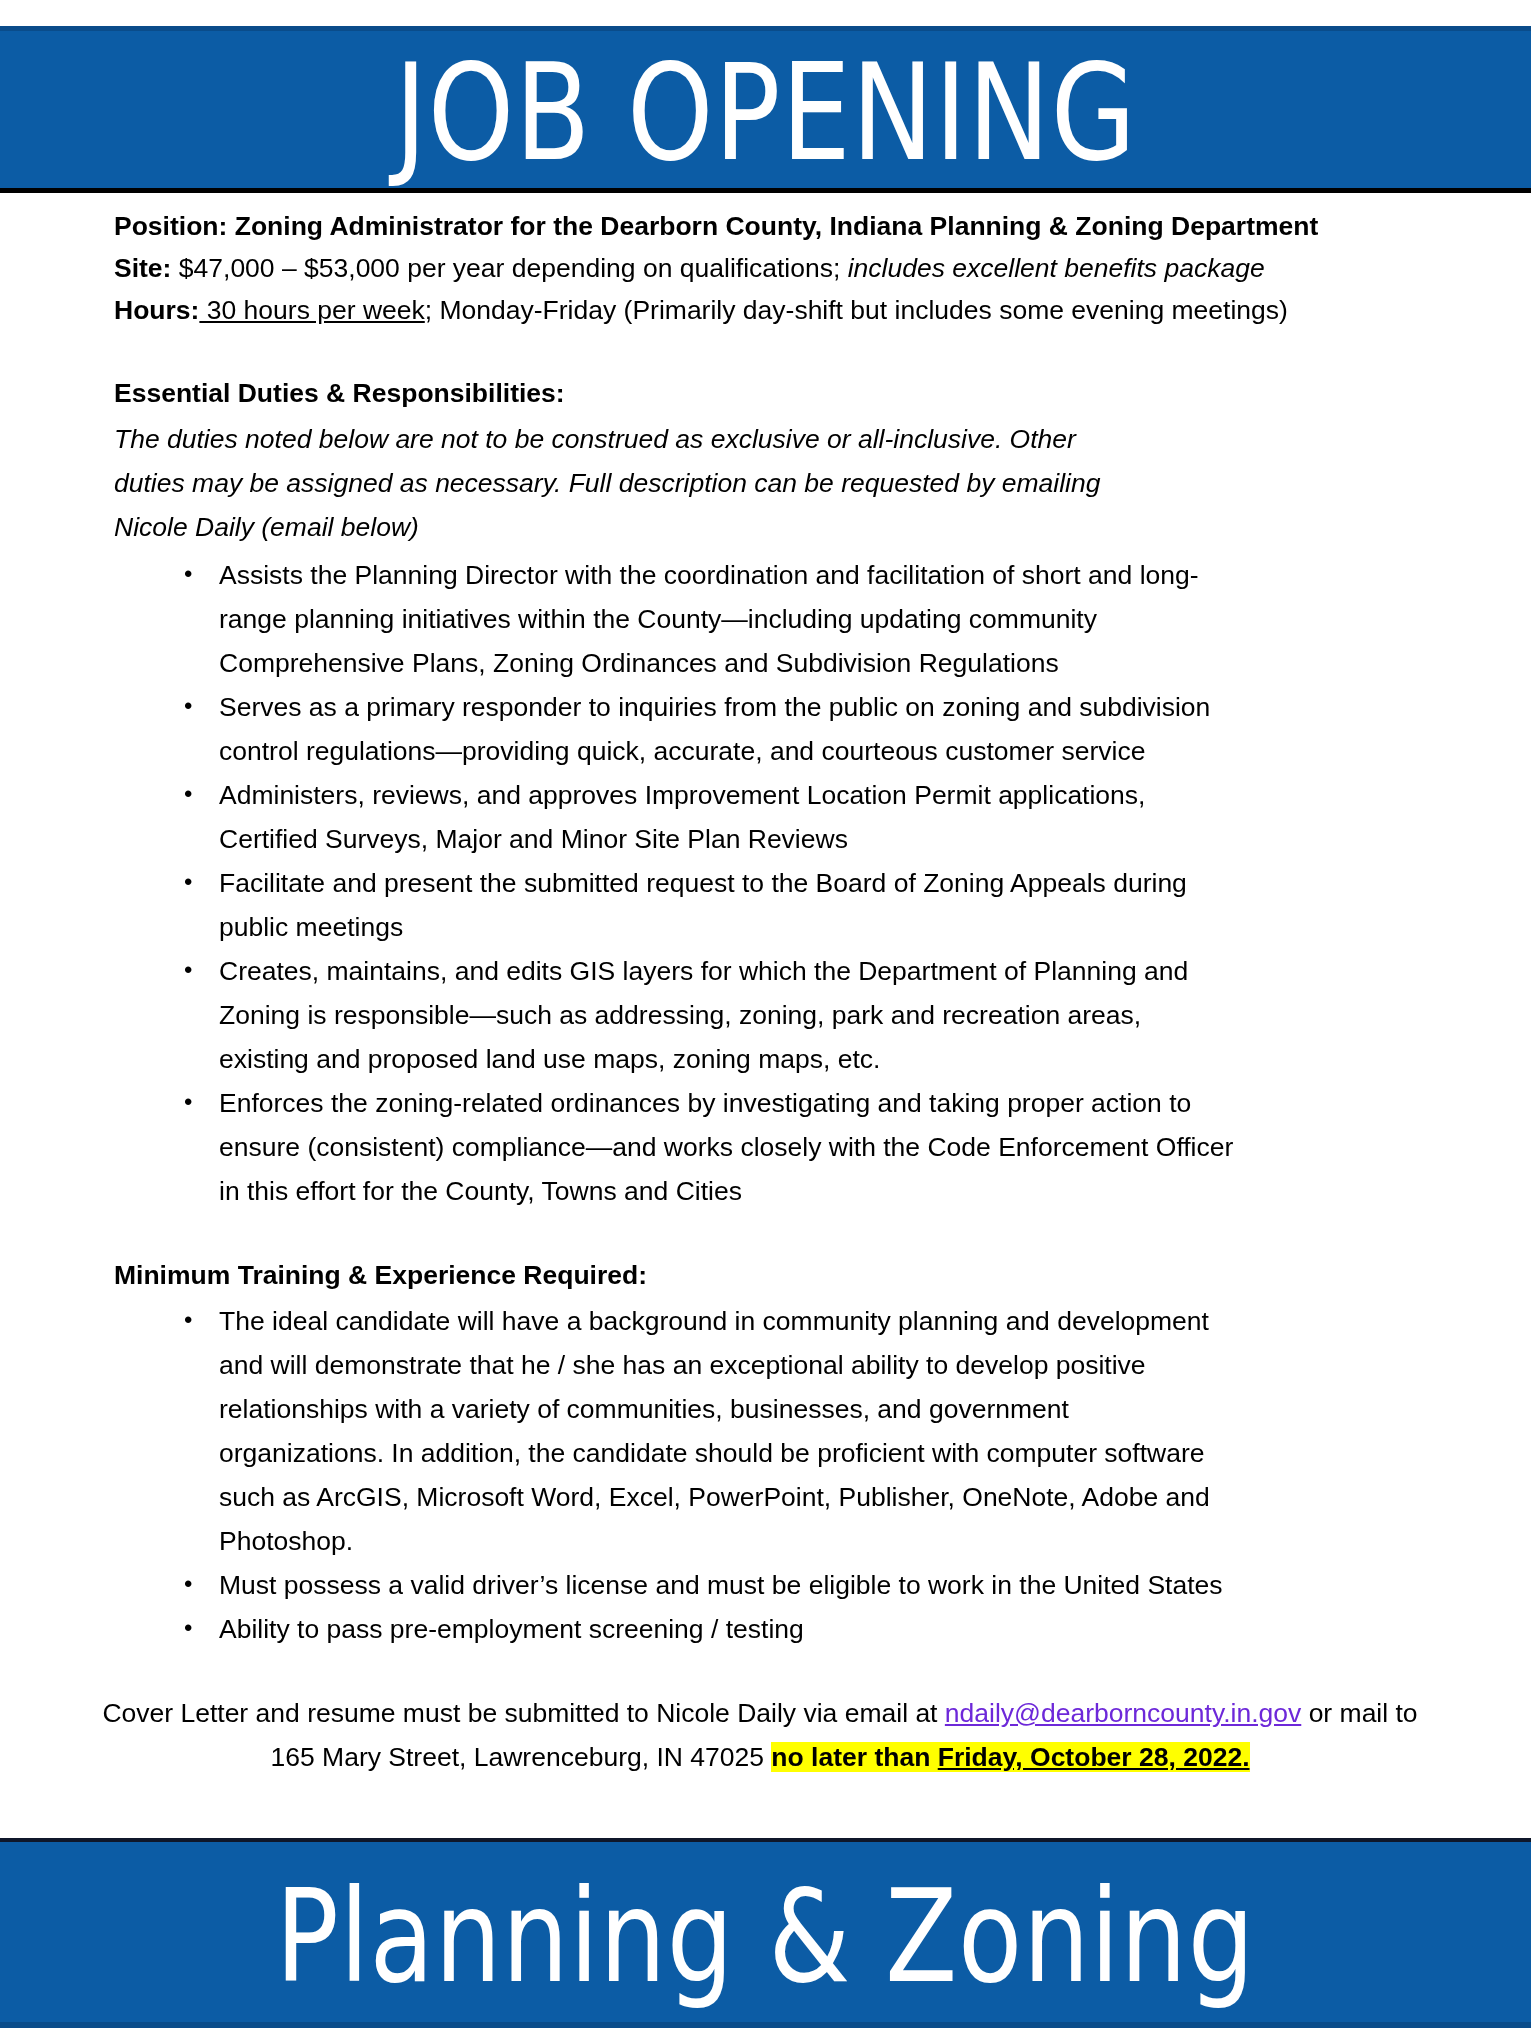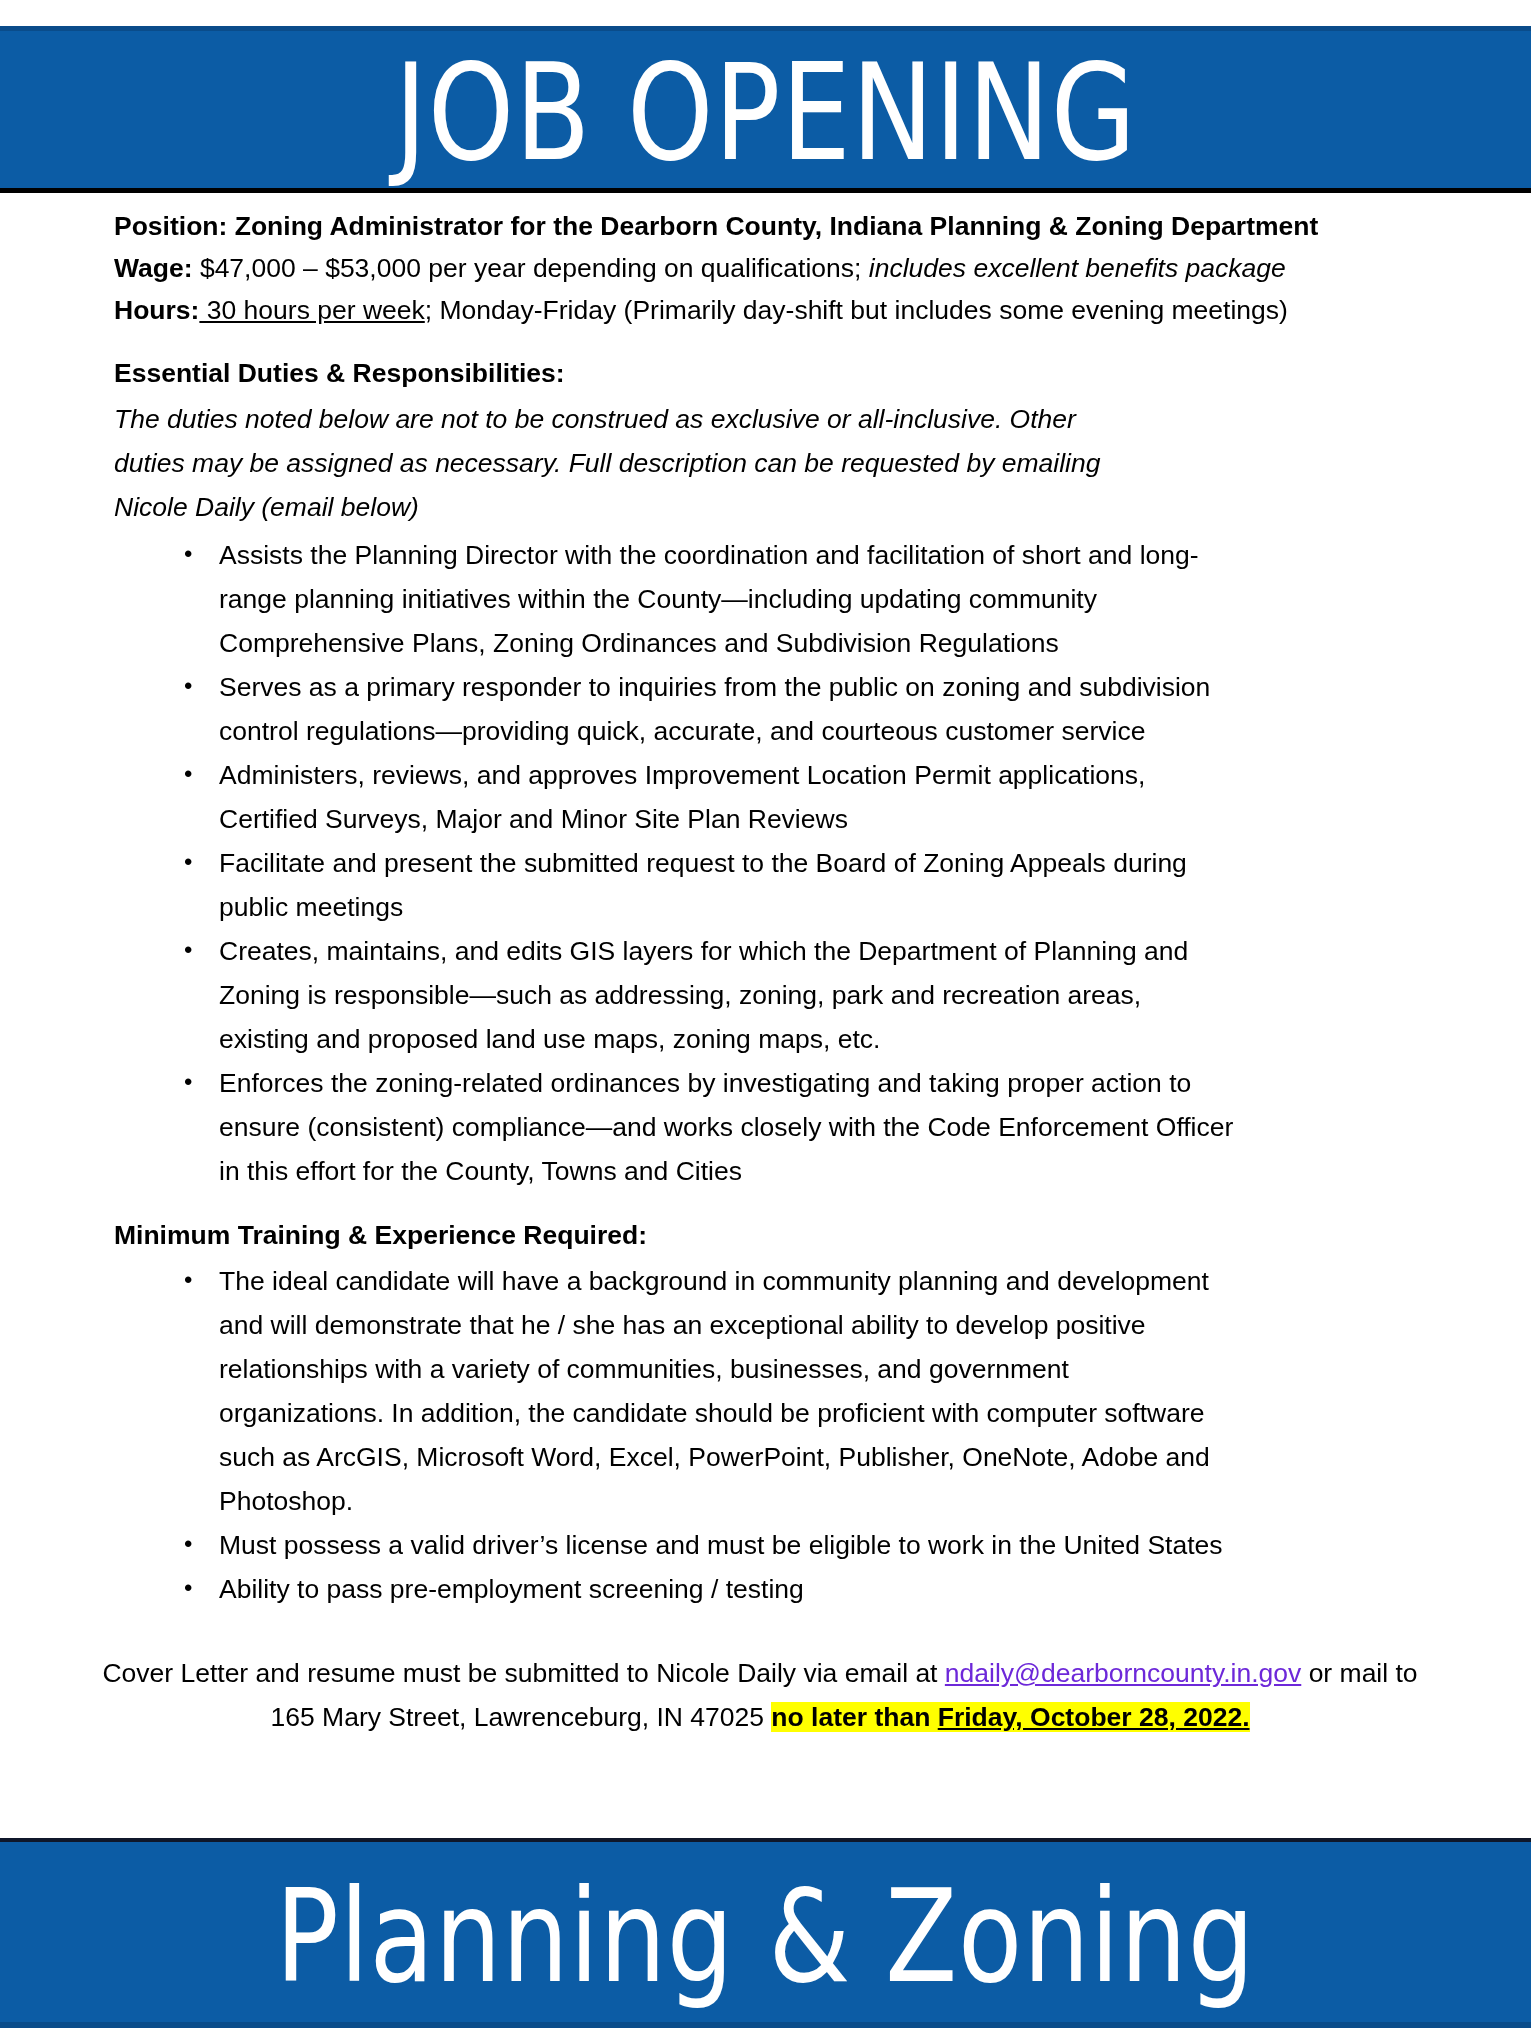--- a/index.html
+++ b/index.html
@@ -79,21 +79,21 @@
   .meta-line {
     font-size: 26.5px;
     line-height: 42px;
     white-space: nowrap;
   }
   .lbl { font-weight: bold; }
   .u { text-decoration: underline; }
   .it { font-style: italic; }
 
   h2.section-heading {
-    margin: 22px 0 4px 70px;
+    margin: 42px 0 4px 70px;
     font-size: 26.5px;
     font-weight: bold;
     line-height: 40px;
   }
   .intro-italic {
     margin: 0 0 0 70px;
     width: 1030px;
     font-size: 26.5px;
     font-style: italic;
     line-height: 44px;
@@ -148,21 +148,21 @@
     <div class="banner-text">JOB OPENING</div>
   </div>
 
   <div class="content">
 
     <div class="meta-block">
       <div class="meta-line">
         <span class="lbl">Position:</span><span class="lbl"> Zoning Administrator for the Dearborn County, Indiana Planning &amp; Zoning Department</span>
       </div>
       <div class="meta-line">
-        <span class="lbl">Wage:</span><span> $47,000 – $53,000 per year depending on qualifications; </span><span class="it">includes excellent benefits package</span>
+        <span class="lbl">Site:</span><span> $47,000 – $53,000 per year depending on qualifications; </span><span class="it">includes excellent benefits package</span>
       </div>
       <div class="meta-line">
         <span class="lbl">Hours:</span><span class="u"> 30 hours per week</span><span>; Monday-Friday (Primarily day-shift but includes some evening meetings)</span>
       </div>
     </div>
 
     <h2 class="section-heading">Essential Duties &amp; Responsibilities:</h2>
     <p class="intro-italic">The duties noted below are not to be construed as exclusive or all-inclusive. Other duties may be assigned as necessary.  Full description can be requested by emailing Nicole Daily (email below)</p>
 
     <ul class="duties">

